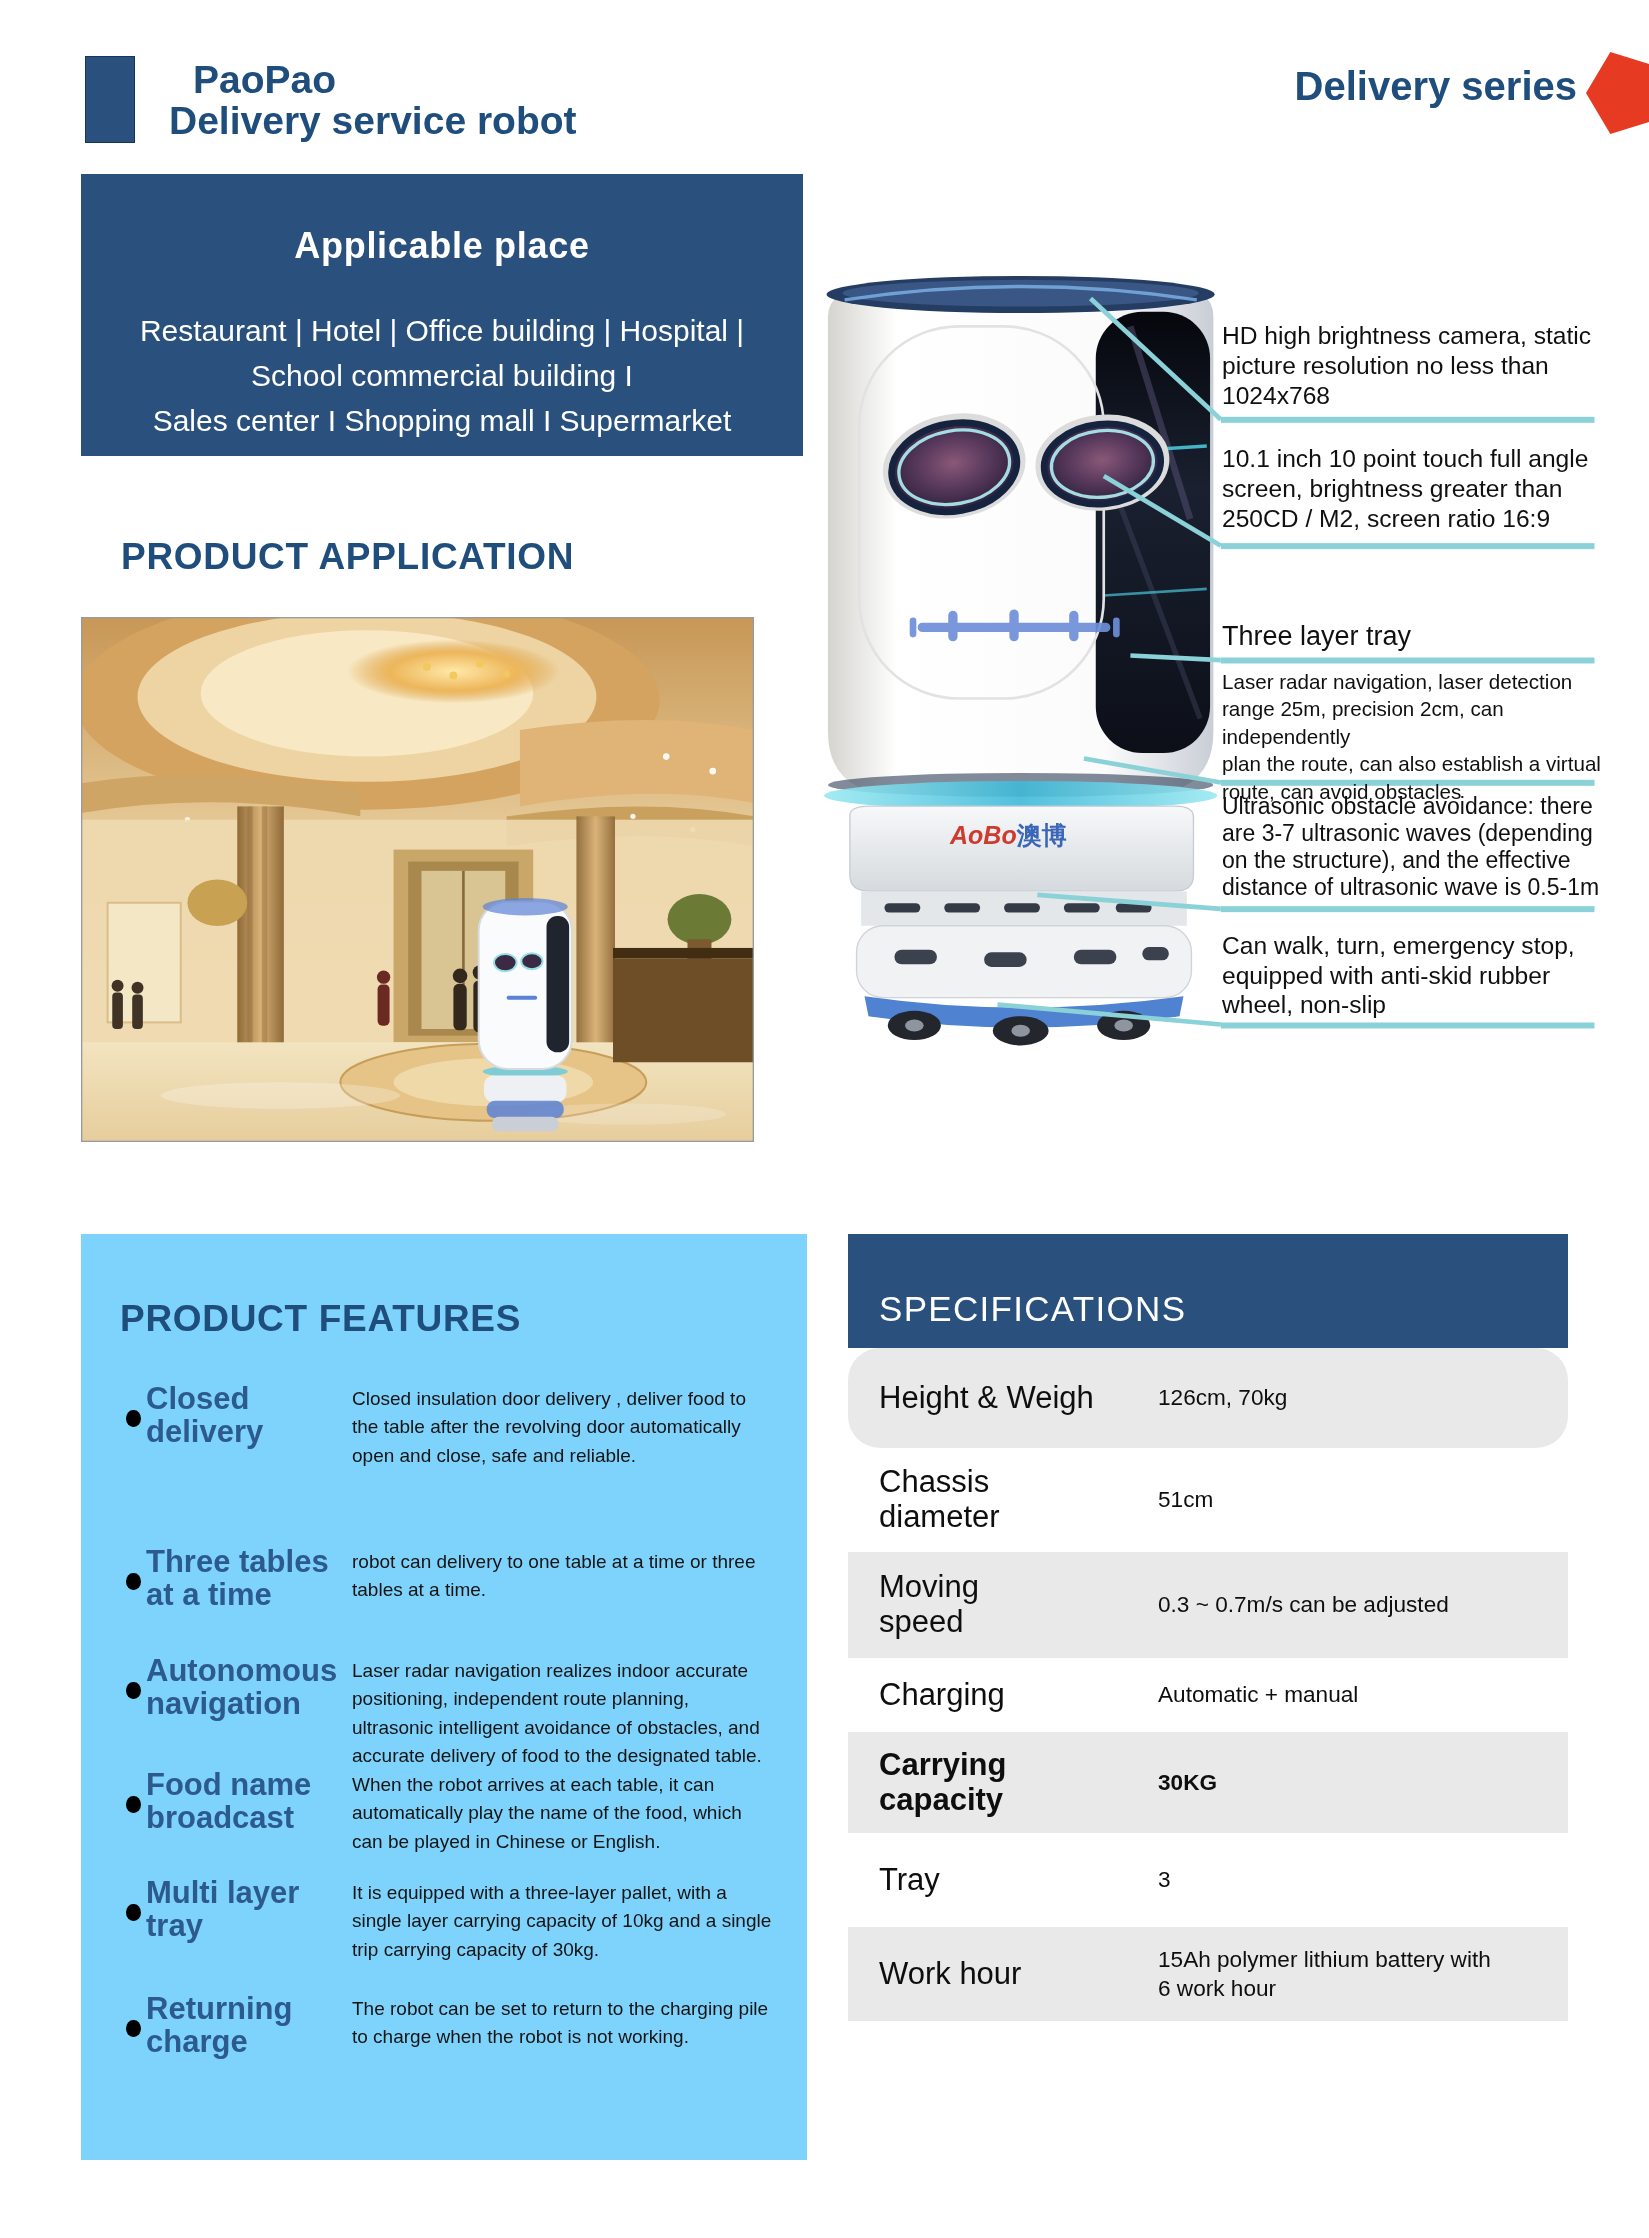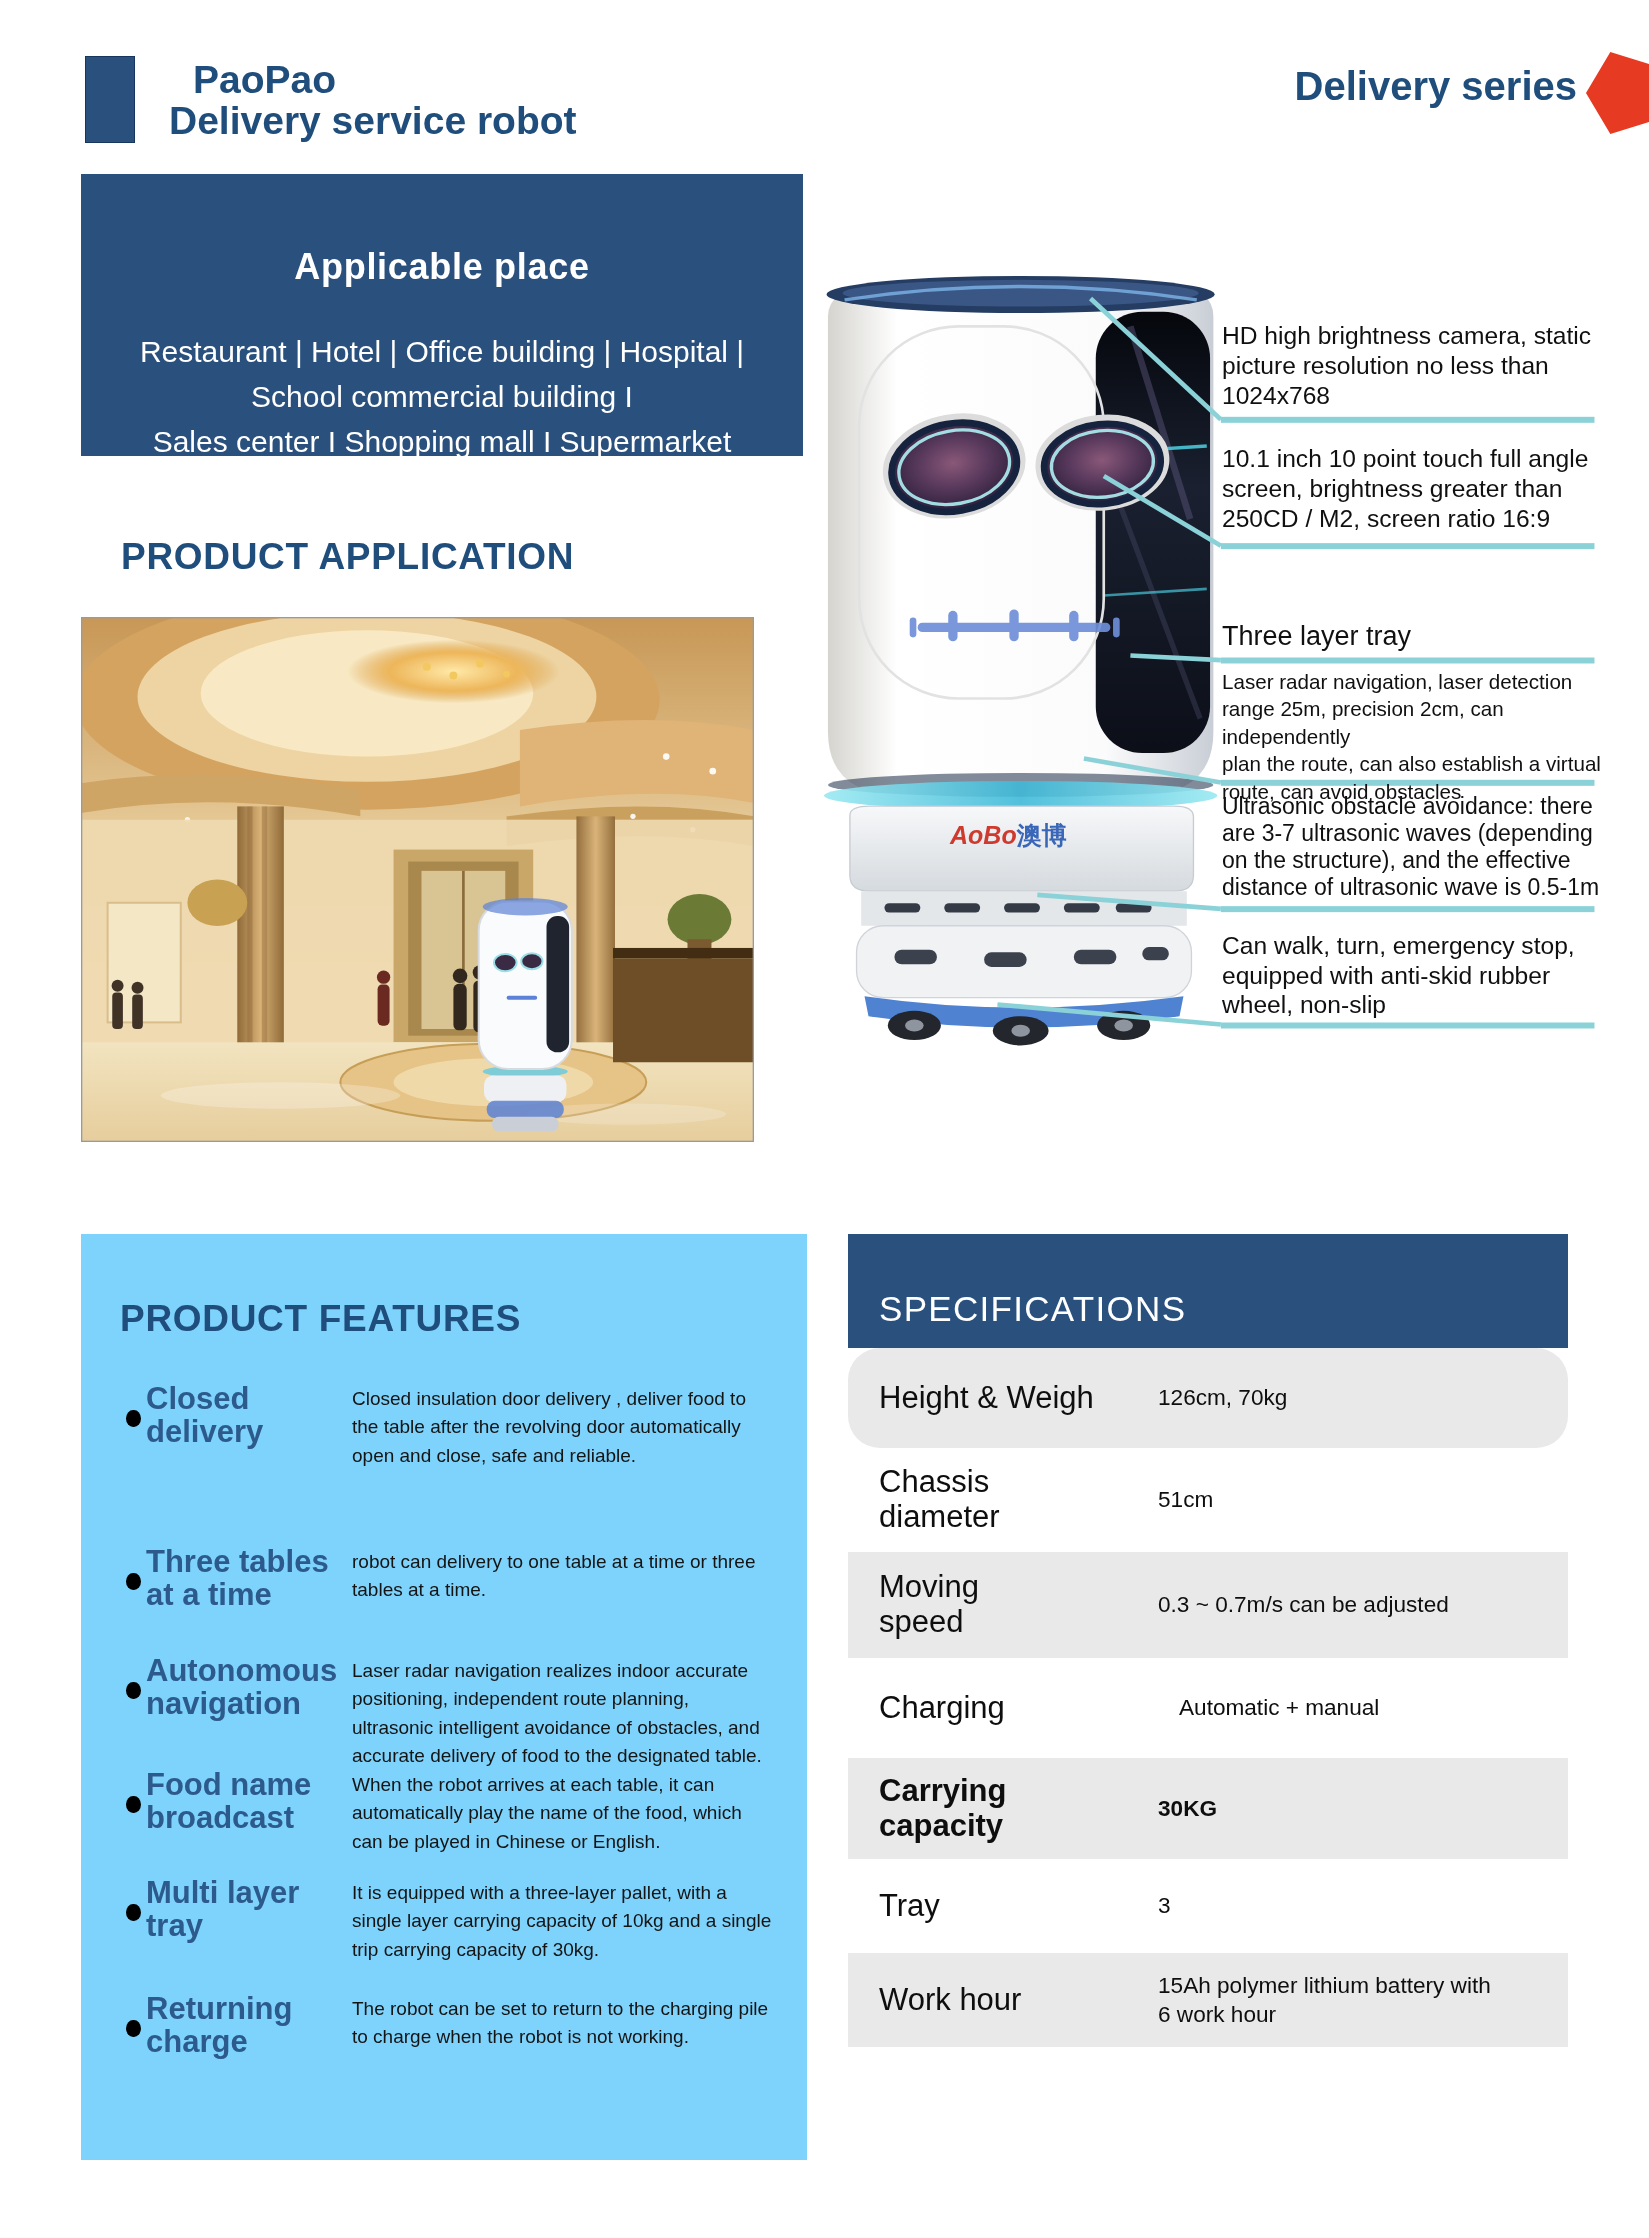--- a/index.html
+++ b/index.html
@@ -12,21 +12,21 @@
   #brand-square{left:85px;top:56px;width:48px;height:85px;background:#2a507d;border:1.3px solid #16365c;}
   #brand-text{left:169px;top:59px;color:#1f4e7c;font-weight:bold;line-height:1.06;}
   #brand-text .t1{font-size:39px;margin-left:24px;}
   #brand-text .t2{font-size:39px;}
   #series-label{left:1191px;top:64px;width:386px;text-align:right;font-size:40px;font-weight:bold;color:#1f4e7c;}
   #series-arrow{left:1586px;top:52px;width:64px;height:82px;background:#e63a22;
     clip-path:polygon(0% 50%,38% 0%,100% 15%,100% 85%,38% 100%);}
 
   
   #applicable{left:81px;top:174px;width:722px;height:282px;background:#2a507d;color:#ffffff;text-align:center;box-sizing:border-box;}
-  #applicable .app-title{padding-top:72px;font-size:36px;font-weight:bold;letter-spacing:0.7px;}
+  #applicable .app-title{padding-top:51px;font-size:36px;font-weight:bold;letter-spacing:0.7px;}
   #applicable .app-body{margin-top:41px;font-size:30px;line-height:1.5;}
 
   
   .sect-title{font-size:37px;font-weight:bold;color:#1f4e7c;letter-spacing:0.7px;}
   #product-application-title{left:121px;top:536px;}
 
   
   #lobby{left:81px;top:617px;width:673px;height:525px;}
   #lobby svg{display:block;width:100%;height:100%;}
 
@@ -61,21 +61,21 @@
 
   
   #specs-header{left:848px;top:1234px;width:720px;height:114px;background:#2a507d;color:#ffffff;
     display:flex;align-items:flex-end;box-sizing:border-box;padding:0 0 18.6px 31px;font-size:35px;letter-spacing:1.3px;}
   #specs-rows{left:848px;top:1348px;width:720px;}
   .srow{display:flex;align-items:center;box-sizing:border-box;padding-left:31px;}
   .srow .lbl{width:279px;font-size:31px;color:#0e0e0e;line-height:1.12;}
   .srow .val{width:386px;font-size:22.6px;color:#0e0e0e;line-height:1.3;}
   .g{background:#e9e9e9;} .w{background:#ffffff;}
   #srow-1{height:100px;border-radius:32px;} #srow-2{height:104px;} #srow-3{height:106px;}
-  #srow-4{height:100px;gap:21px;} #srow-5{height:101px;font-weight:bold;} #srow-6{height:94px;} #srow-7{height:94px;}
+  #srow-4{height:74px;} #srow-5{height:101px;font-weight:bold;} #srow-6{height:94px;} #srow-7{height:94px;}
 </style>
 </head>
 <body>
 
 <div id="page">
 
   <div class="abs" id="brand-square"></div>
   <div class="abs" id="brand-text">
     <div class="t1">PaoPao</div>
     <div class="t2">Delivery service robot</div>

